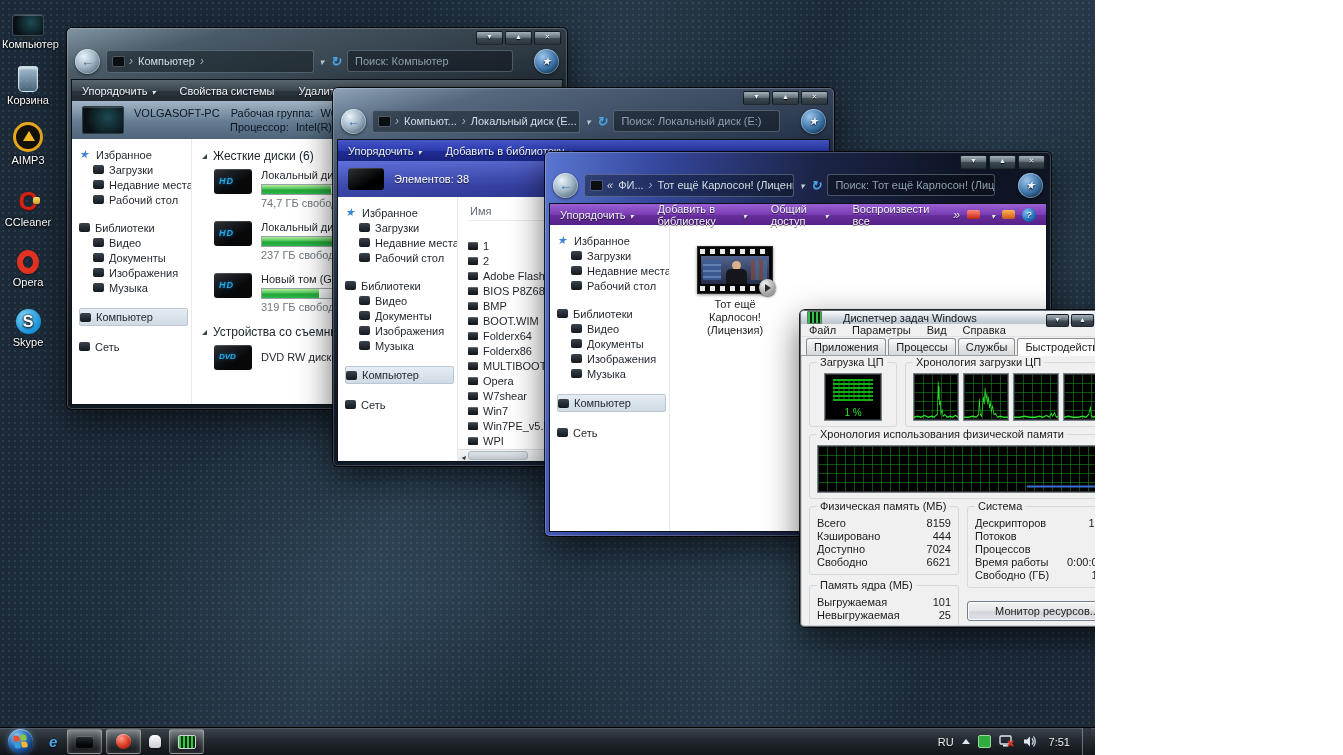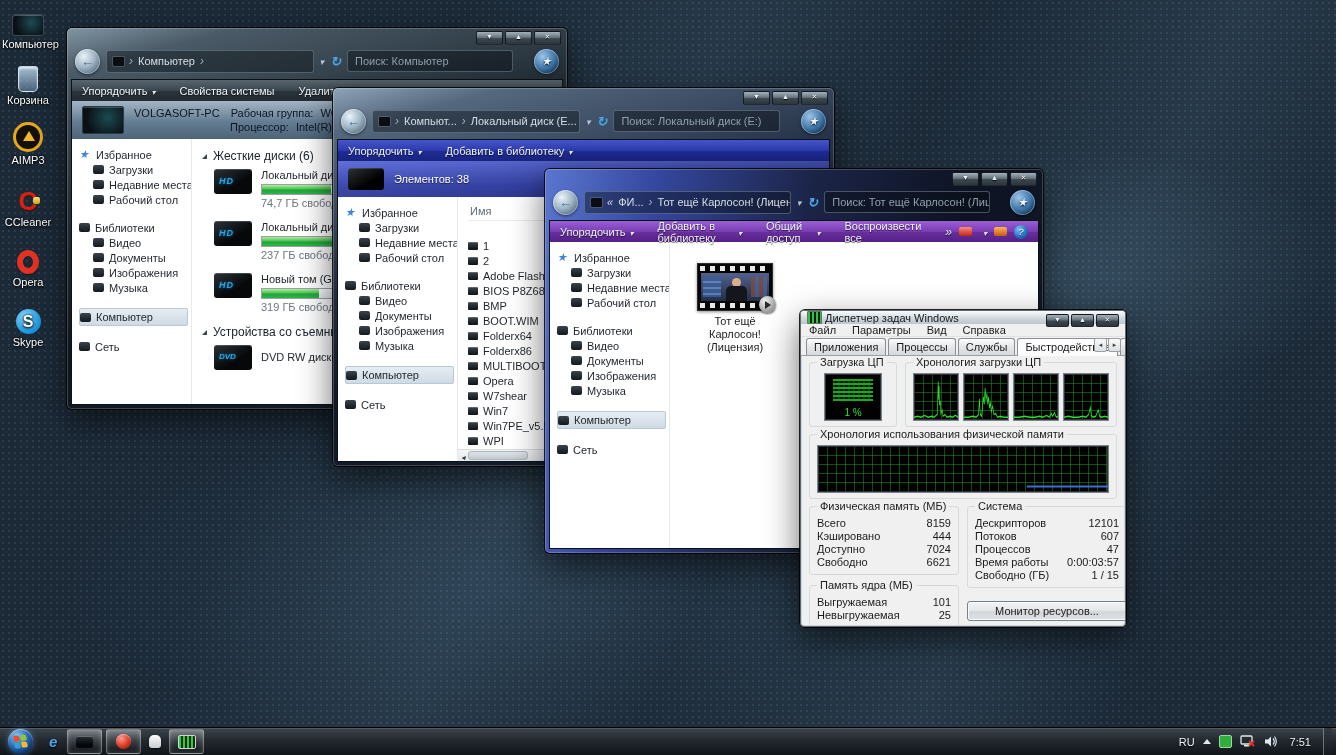--- a/index.html
+++ b/index.html
@@ -1,17 +1,17 @@
 <!DOCTYPE html>
 <html><head>
 <meta charset="utf-8">
 <style>
   html,body{margin:0;padding:0;}
   body{font-family:"Liberation Sans",sans-serif;font-size:11px;-webkit-font-smoothing:antialiased;}
-  #stage{position:relative;width:1336px;height:755px;overflow:hidden;
+  #stage{position:relative;width:1095px;height:755px;overflow:hidden;
     background:
       radial-gradient(ellipse 620px 210px at 74% 36%, rgba(140,195,225,.16), transparent 62%),
       radial-gradient(ellipse 720px 260px at 38% 78%, rgba(105,155,190,.13), transparent 62%),
       linear-gradient(115deg, transparent 28%, rgba(130,180,210,.10) 44%, transparent 58%, rgba(120,170,200,.12) 74%, transparent 86%),
       #1c2a38;}
   #stage::before{content:"";position:absolute;inset:0;
     background-image:radial-gradient(rgba(170,210,240,.11) 1px, transparent 1.4px);
     background-size:6px 6px;pointer-events:none;}
 
   
@@ -133,21 +133,21 @@
   .shot .torso{position:absolute;left:25px;top:13px;width:21px;height:15px;background:#14161c;border-radius:5px 5px 0 0;}
   .shot .panelL{position:absolute;left:2px;top:4px;width:18px;height:20px;background:repeating-linear-gradient(#3a5f9a 0 4px,#6a8cc0 4px 6px);opacity:.8;}
   .shot .panelR{position:absolute;right:2px;top:4px;width:16px;height:20px;background:repeating-linear-gradient(90deg,#8a4a3a 0 4px,#4a6a9a 4px 8px);opacity:.7;}
   .play{position:absolute;right:-4px;bottom:-3px;width:17px;height:17px;border-radius:50%;background:radial-gradient(circle at 35% 30%,#f2f2f2,#9a9a9a 70%);box-shadow:0 1px 2px rgba(0,0,0,.6);}
   .play::before{content:"";position:absolute;left:6px;top:5px;width:0;height:0;border-left:6px solid #2a2a2a;border-top:4px solid transparent;border-bottom:4px solid transparent;}
   .cap{margin-top:4px;line-height:13px;color:#1e1e1e;}
   .cap span{display:block;}
 
   
   #taskmgr .tmframe{position:absolute;inset:0;border-radius:4px;background:#f0f0f0;border:1px solid #5f6a72;box-shadow:inset 0 0 0 1px #cdd5da;overflow:hidden;display:flex;flex-direction:column;}
-  .tm-titlebar{height:20px;background:linear-gradient(#fafcfe,#cfd7dd 60%,#bcc6ce);display:flex;align-items:center;padding:0 6px;gap:3px;color:#15181b;position:relative;}
+  .tm-titlebar{height:20px;background:linear-gradient(#fafcfe,#cfd7dd 60%,#bcc6ce);display:flex;align-items:center;padding:0 6px;gap:21px;color:#15181b;position:relative;}
   .tmic{width:13px;height:11px;background:#0a1f10;border:1px solid #5f7a62;border-radius:1px;background-image:repeating-linear-gradient(90deg,#35c04a 0 2px,#0a1f10 2px 4px);}
   .tm-titlebar .winbtns{top:3px;}
   .tm-titlebar .wbtn{width:21px;height:11px;}
   .tm-menubar{height:14px;display:flex;gap:16px;align-items:center;padding:0 8px;background:#f0f0f0;border-bottom:1px solid #e2e2e2;color:#1a1a1a;}
   .tm-tabsrow{height:20px;display:flex;align-items:flex-end;padding:0 5px;border-bottom:1px solid #9aa0a6;position:relative;background:#f0f0f0;}
   .tab{padding:2px 7px 2px;border:1px solid #898f94;border-bottom:none;border-radius:3px 3px 0 0;background:linear-gradient(#fdfdfd,#e6e8ea 45%,#d6d9dc);margin-right:2px;white-space:nowrap;color:#1a1a1a;}
   .tab.active{background:#fcfcfc;padding-bottom:3px;position:relative;top:1px;}
   .tab-spin{position:absolute;right:4px;bottom:3px;display:flex;gap:1px;}
   .tab-spin b{width:11px;height:12px;border:1px solid #98a0a6;border-radius:2px;background:linear-gradient(#fafafa,#dcdfe2);font-size:7px;line-height:11px;text-align:center;color:#444;font-weight:normal;}
   .tm-page{flex:1;padding:6px 8px 4px;display:flex;flex-direction:column;gap:7px;color:#1a1a1a;}
@@ -564,21 +564,21 @@
             <div class="hscroll">
               <i class="larr"></i>
               <i class="thumbbar"></i>
             </div>
           </div>
         </div>
       </div>
     </div>
   </div>
 
-  <div class="win" id="win3" style="left:545px;top:169px;width:498px;height:384px;z-index:4;">
+  <div class="win" id="win3" style="left:545px;top:152px;width:498px;height:384px;z-index:4;padding-left:8px;">
     <div class="chrome c-violet">
       <div class="titlebar">
         <div class="winbtns">
           <span class="wbtn min"></span>
           <span class="wbtn max"></span>
           <span class="wbtn cls"></span>
         </div>
       </div>
       <div class="addr">
         <span class="navbtn"></span>

